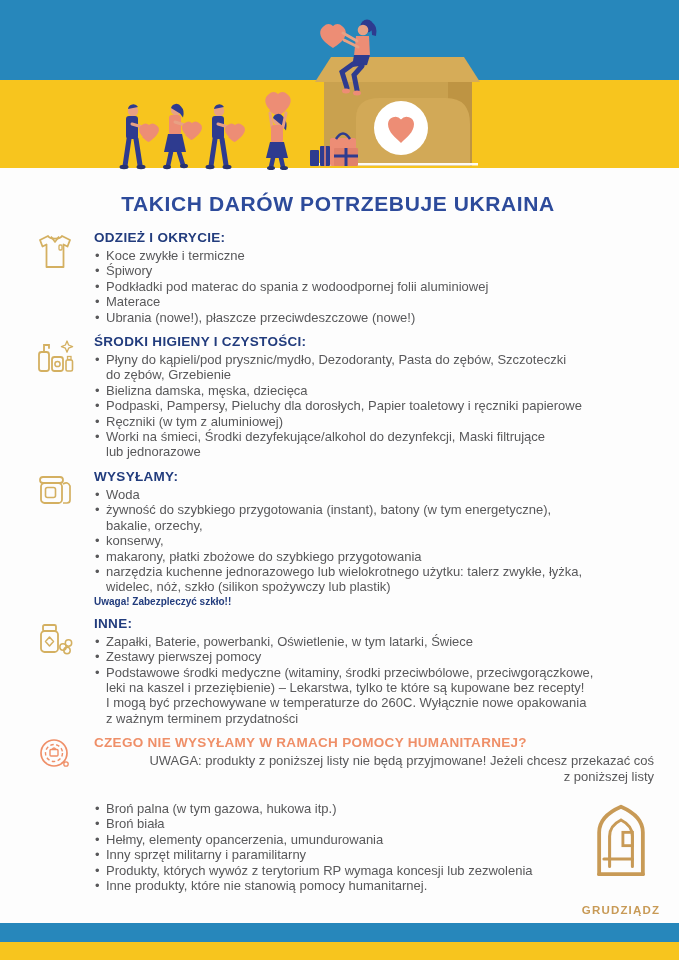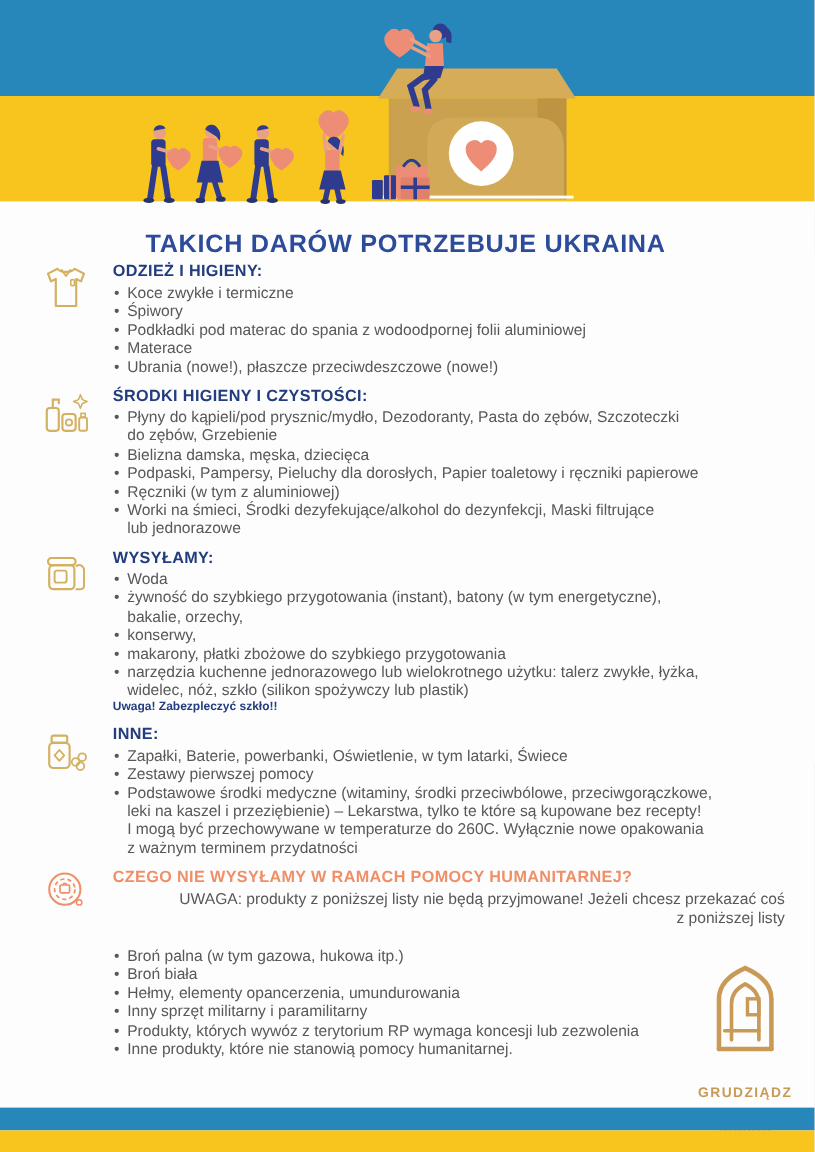--- a/index.html
+++ b/index.html
@@ -12,21 +12,21 @@
   *{margin:0;padding:0;box-sizing:border-box;}
   html,body{background:#e9e9e9;}
   .page{
     position:relative;width:679px;height:960px;background:#fdfdfd;
     font-family:"Liberation Sans",sans-serif;overflow:hidden;margin:0 auto;
   }
   .hero{position:absolute;top:0;left:0;width:679px;height:174px;}
   .content{position:absolute;top:192px;left:30px;width:616px;}
   .title{
     text-align:center;font-size:21px;font-weight:800;color:var(--title_blue);
-    letter-spacing:.6px;margin-bottom:2px;width:100%;
+    letter-spacing:.6px;margin-bottom:14px;width:100%;
   }
   .section{display:flex;gap:14px;margin-bottom:9px;}
   .icon-col{width:50px;flex:none;display:flex;justify-content:center;align-items:flex-start;padding-top:1px;}
   .sec-body{flex:1;min-width:0;}
   .sec-heading{
     font-size:13.5px;font-weight:bold;color:var(--heading_navy);
     letter-spacing:.3px;margin-bottom:3px;
   }
   .sec-heading.orange{color:var(--accent_orange);}
   ul.items{list-style:none;width:560px;}
@@ -157,21 +157,21 @@
       <div class="icon-col">
         <span>
           <svg width="40" height="44" viewBox="0 0 40 44" fill="none">
             <path d="M13 5 L5 9 L7.5 15.5 L11.5 13.5 L11.5 36 H28.5 L28.5 13.5 L32.5 15.5 L35 9 L27 5 C25 8.5 15 8.5 13 5 Z" style="stroke:var(--icon_gold)" stroke-width="1.8" stroke-linejoin="round"></path>
             <path d="M16 5.5 L20 11 L24 5.5" style="stroke:var(--icon_gold)" stroke-width="1.6" stroke-linejoin="round"></path>
             <rect x="24" y="14" width="3" height="5" rx="1" style="stroke:var(--icon_gold)" stroke-width="1.3"></rect>
           </svg>
         </span>
       </div>
       <div class="sec-body">
-        <div class="sec-heading">ODZIEŻ I HIGIENY:</div>
+        <div class="sec-heading">ODZIEŻ I OKRYCIE:</div>
         <ul class="items">
             <li>Koce zwykłe i termiczne</li>
             <li>Śpiwory</li>
             <li>Podkładki pod materac do spania z wodoodpornej folii aluminiowej</li>
             <li>Materace</li>
             <li>Ubrania (nowe!), płaszcze przeciwdeszczowe (nowe!)</li>
           </ul>
       </div>
     </div>
 

